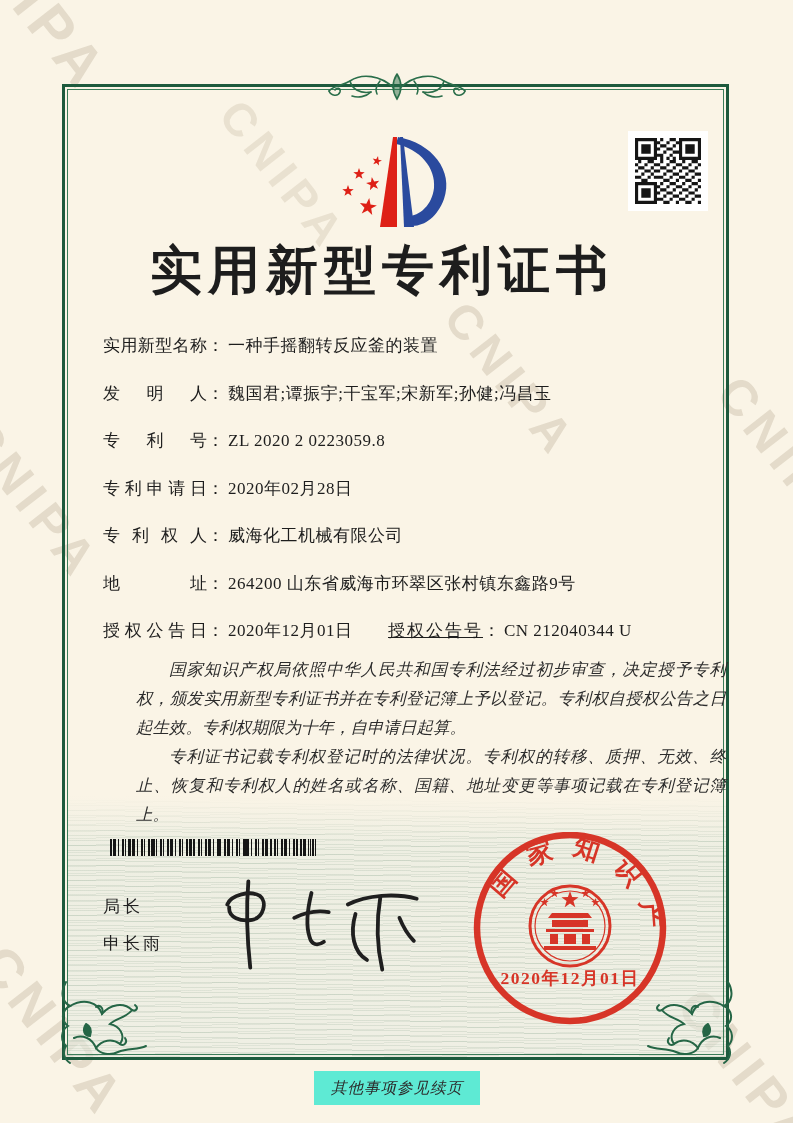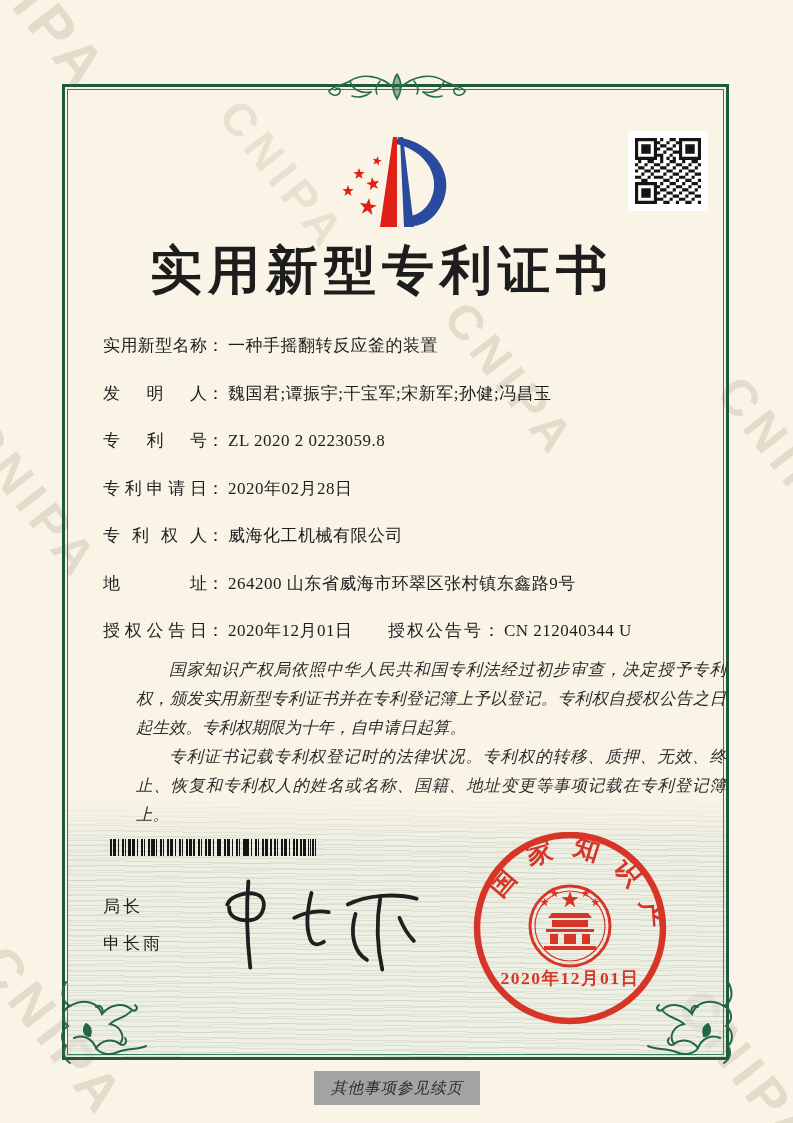--- a/index.html
+++ b/index.html
@@ -43,21 +43,21 @@
   .title{position:absolute;left:0;width:764px;top:236px;text-align:center;font-size:52px;font-weight:700;
          letter-spacing:6px;z-index:5;}
 
   
   .fields{position:absolute;left:103px;top:335px;width:600px;z-index:5;font-size:17px;}
   .frow{display:flex;align-items:center;margin-bottom:25.5px;line-height:22px;}
   .flabel{display:inline-block;width:104px;text-align:justify;text-align-last:justify;flex:none;}
   .fcolon{flex:none;margin-right:4px;}
   .fvalue{letter-spacing:0.5px;}
   .fvalue.w1{flex:none;width:160px;}
-  .flabel2{flex:none;letter-spacing:2px;}
+  .flabel2{flex:none;letter-spacing:2px;text-decoration:underline;}
 
   
   .paras{position:absolute;left:103px;top:655px;width:590px;z-index:5;font-size:16.5px;line-height:29px;
          font-style:italic;color:#2c2c2c;text-align:justify;margin-left:33px;}
   .paras p{margin:0;text-indent:2em;}
 
   
   .barcode{position:absolute;left:110px;top:839px;width:206px;height:17px;z-index:5;
     background-image:
       repeating-linear-gradient(90deg,#151515 0 2px,rgba(0,0,0,0) 2px 3px,#151515 3px 6px,rgba(0,0,0,0) 6px 8px,#151515 8px 9px,rgba(0,0,0,0) 9px 12px,#151515 12px 14px,rgba(0,0,0,0) 14px 15px,#151515 15px 16px,rgba(0,0,0,0) 16px 19px),
@@ -68,21 +68,21 @@
            font-size:17px;letter-spacing:3px;color:#222;}
   .officer div{margin-bottom:14px;}
   .signature{position:absolute;left:212px;top:872px;z-index:6;}
 
   
   .seal{position:absolute;left:468px;top:832px;z-index:7;opacity:0.93;}
 
   
   .page-info{position:absolute;left:62px;top:1026px;width:661px;text-align:center;font-size:13.5px;
              letter-spacing:3px;z-index:5;}
-  .cont-note{position:absolute;left:314px;top:1071px;width:166px;height:34px;background:#a3a3a3;z-index:5;
+  .cont-note{position:absolute;left:314px;top:1071px;width:166px;height:34px;background:#5eead4;z-index:5;
              display:flex;align-items:center;justify-content:center;font-size:15.5px;font-style:italic;
              letter-spacing:1px;color:#2c2c2c;}
 </style>
 </head>
 <body>
 
 <div class="page">
 
   <div class="wm wm1">CNIPA</div>
   <div class="wm wm2">CNIPA</div>

